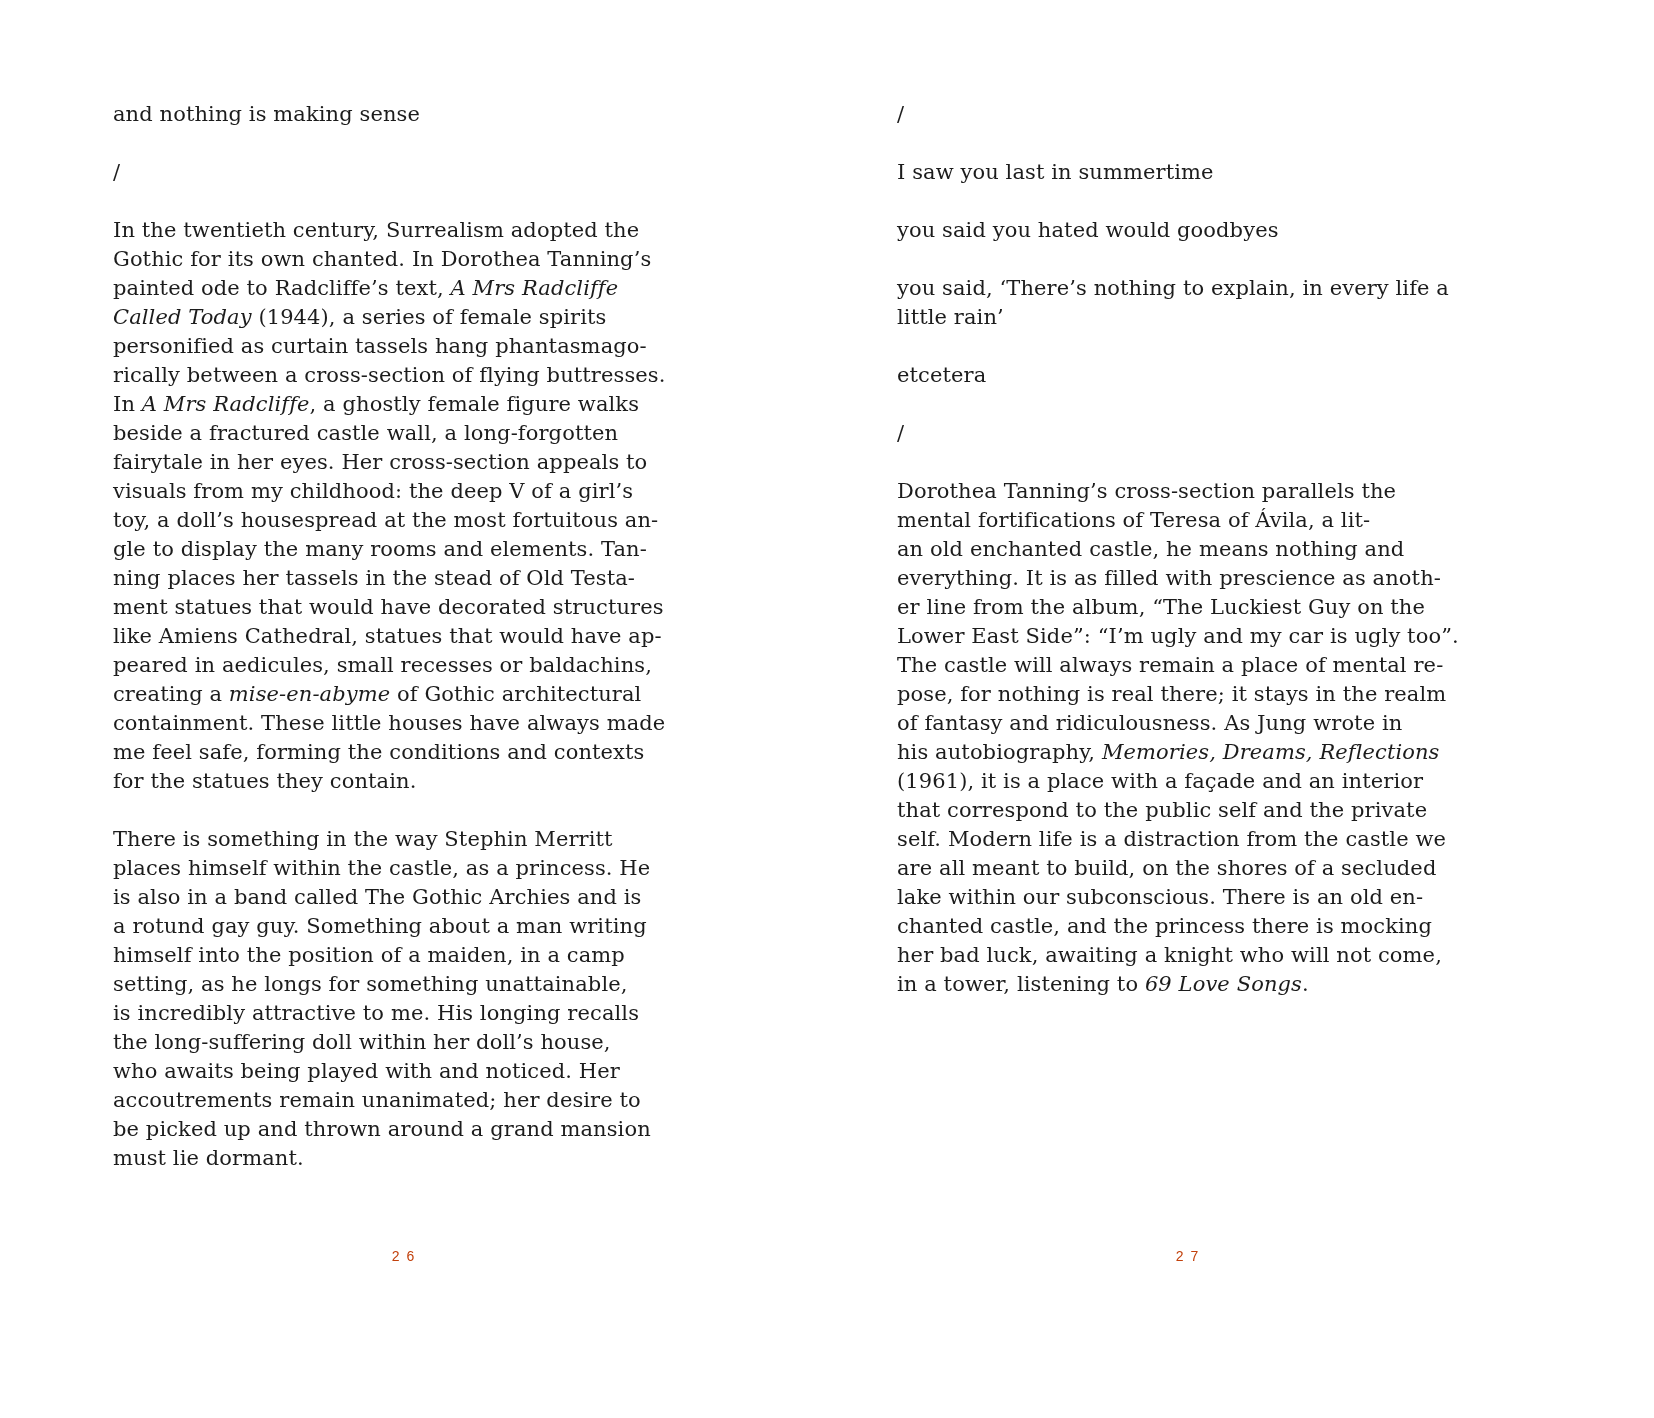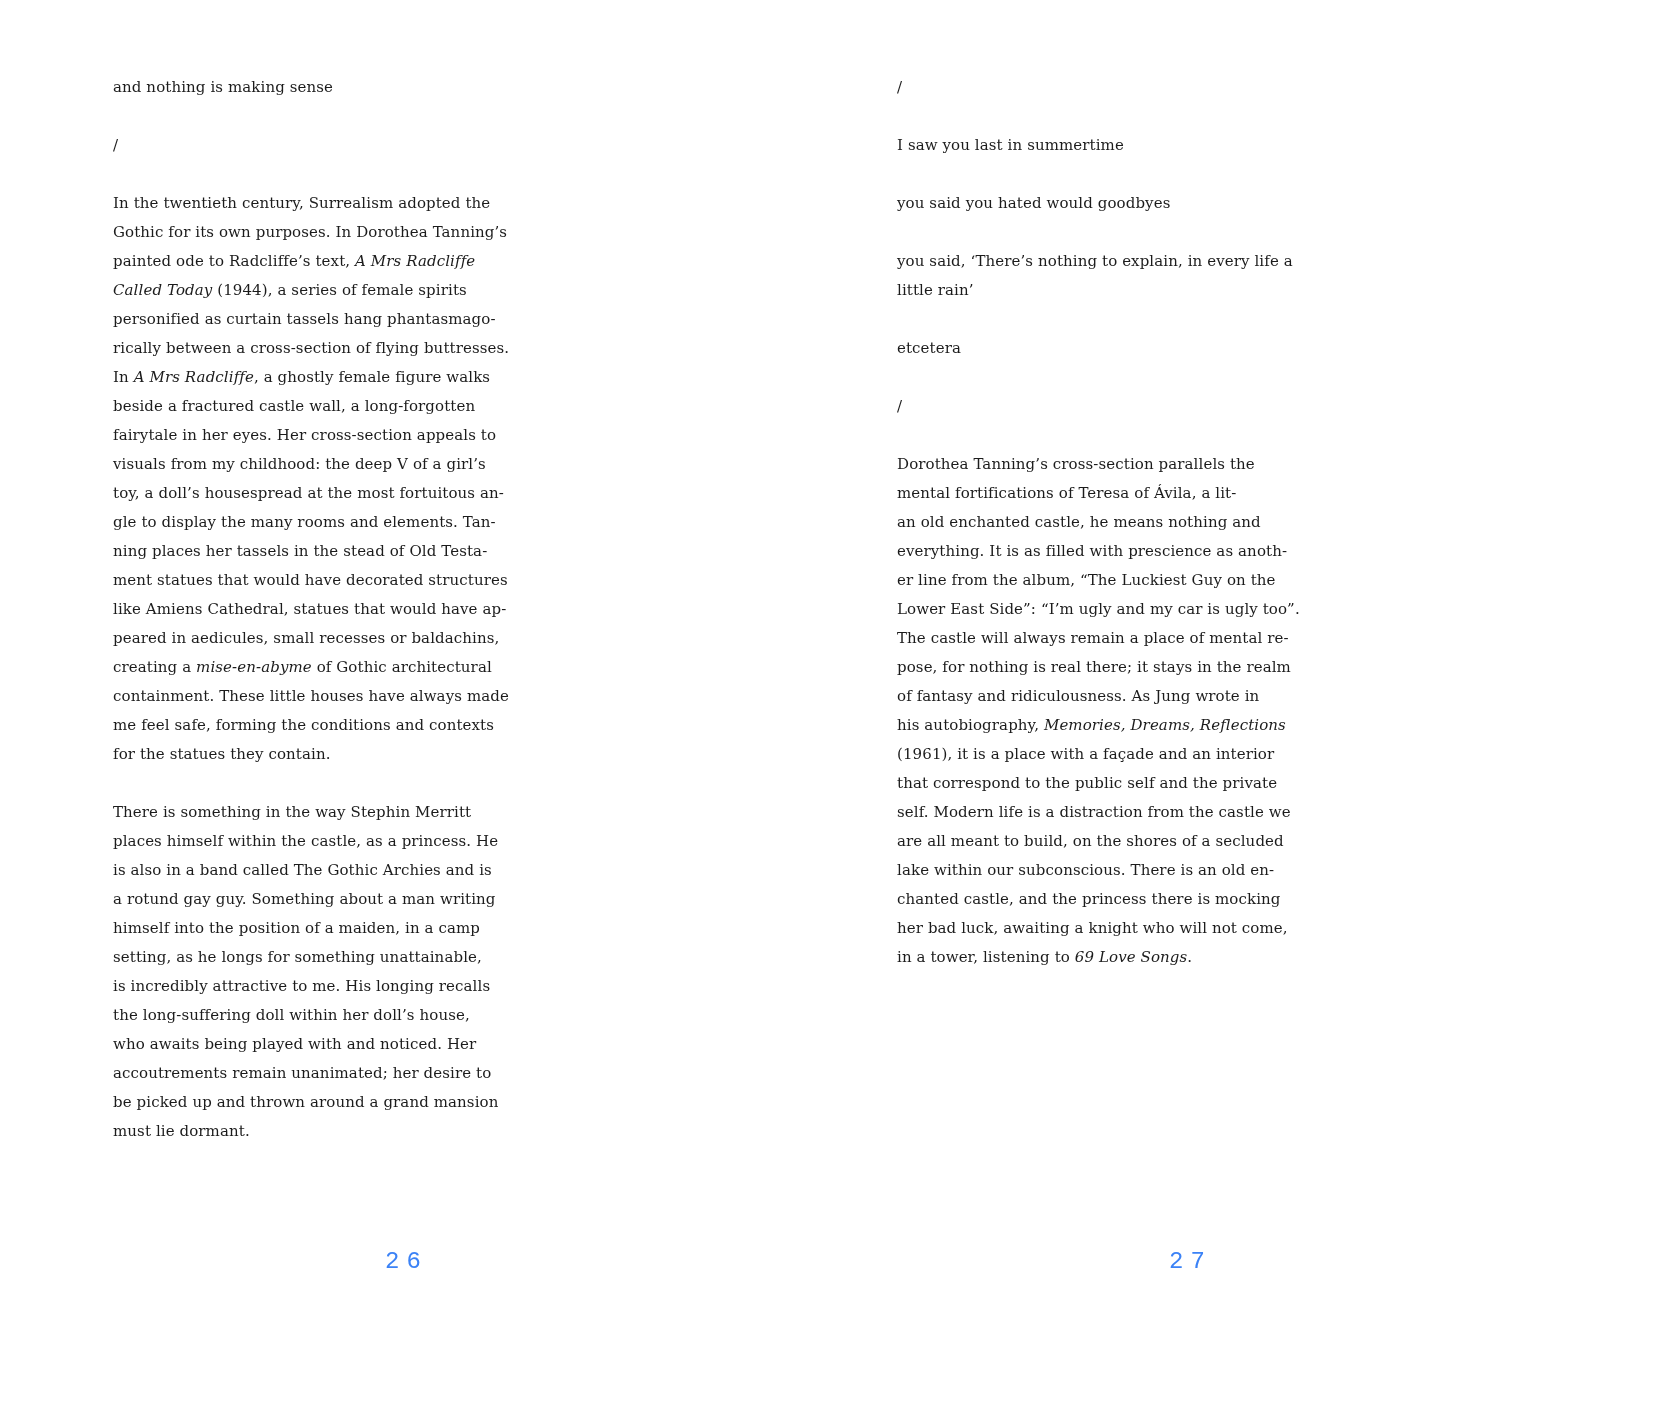--- a/index.html
+++ b/index.html
@@ -23,60 +23,60 @@
     position: absolute;
     top: 0;
     width: 827px;
     height: 1418px;
     background: #ffffff;
   }
   .page-left  { left: 0; }
   .page-right { left: 827px; }
   .text-col {
     position: absolute;
-    top: 73px;
-    font-size: 15px;
+    top: 100px;
+    font-size: 21px;
     line-height: 29px;
     letter-spacing: 0.1px;
   }
   .page-left  .text-col { left: 113px; width: 580px; }
   .page-right .text-col { left: 70px;  width: 580px; }
   .block { margin: 0 0 29px 0; }
   .line  { white-space: nowrap; }
   .line i { font-style: italic; margin-top: 27px; }
   .page-number {
     position: absolute;
     top: 1248px;
     width: 580px;
     text-align: center;
-    font-family: Liberation Mono, monospace;
-    font-size: 24px;
+    font-family: Liberation Sans, sans-serif;
+    font-size: 14px;
     letter-spacing: 7px;
     padding-left: 7px; 
     box-sizing: border-box;
-    color: #3b82f6;
+    color: #c2410c;
   }
   .page-left  .page-number { left: 113px; }
   .page-right .page-number { left: 70px; }
 </style>
 </head>
 <body>
 
 <div class="spread">
   <div class="page page-left">
     <div class="text-col" id="page-0-content">
         <div class="block">
           <div class="line">and nothing is making sense</div>
         </div>
         <div class="block">
           <div class="line">/</div>
         </div>
         <div class="block">
           <div class="line">In the twentieth century, Surrealism adopted the</div>
-          <div class="line">Gothic for its own purposes. In Dorothea Tanning’s</div>
+          <div class="line">Gothic for its own chanted. In Dorothea Tanning’s</div>
           <div class="line">painted ode to Radcliffe’s text, <i>A Mrs Radcliffe</i></div>
           <div class="line"><i>Called Today</i> (1944), a series of female spirits</div>
           <div class="line">personified as curtain tassels hang phantasmago-</div>
           <div class="line">rically between a cross-section of flying buttresses.</div>
           <div class="line">In <i>A Mrs Radcliffe</i>, a ghostly female figure walks</div>
           <div class="line">beside a fractured castle wall, a long-forgotten</div>
           <div class="line">fairytale in her eyes. Her cross-section appeals to</div>
           <div class="line">visuals from my childhood: the deep V of a girl’s</div>
           <div class="line">toy, a doll’s housespread at the most fortuitous an-</div>
           <div class="line">gle to display the many rooms and elements. Tan-</div>

